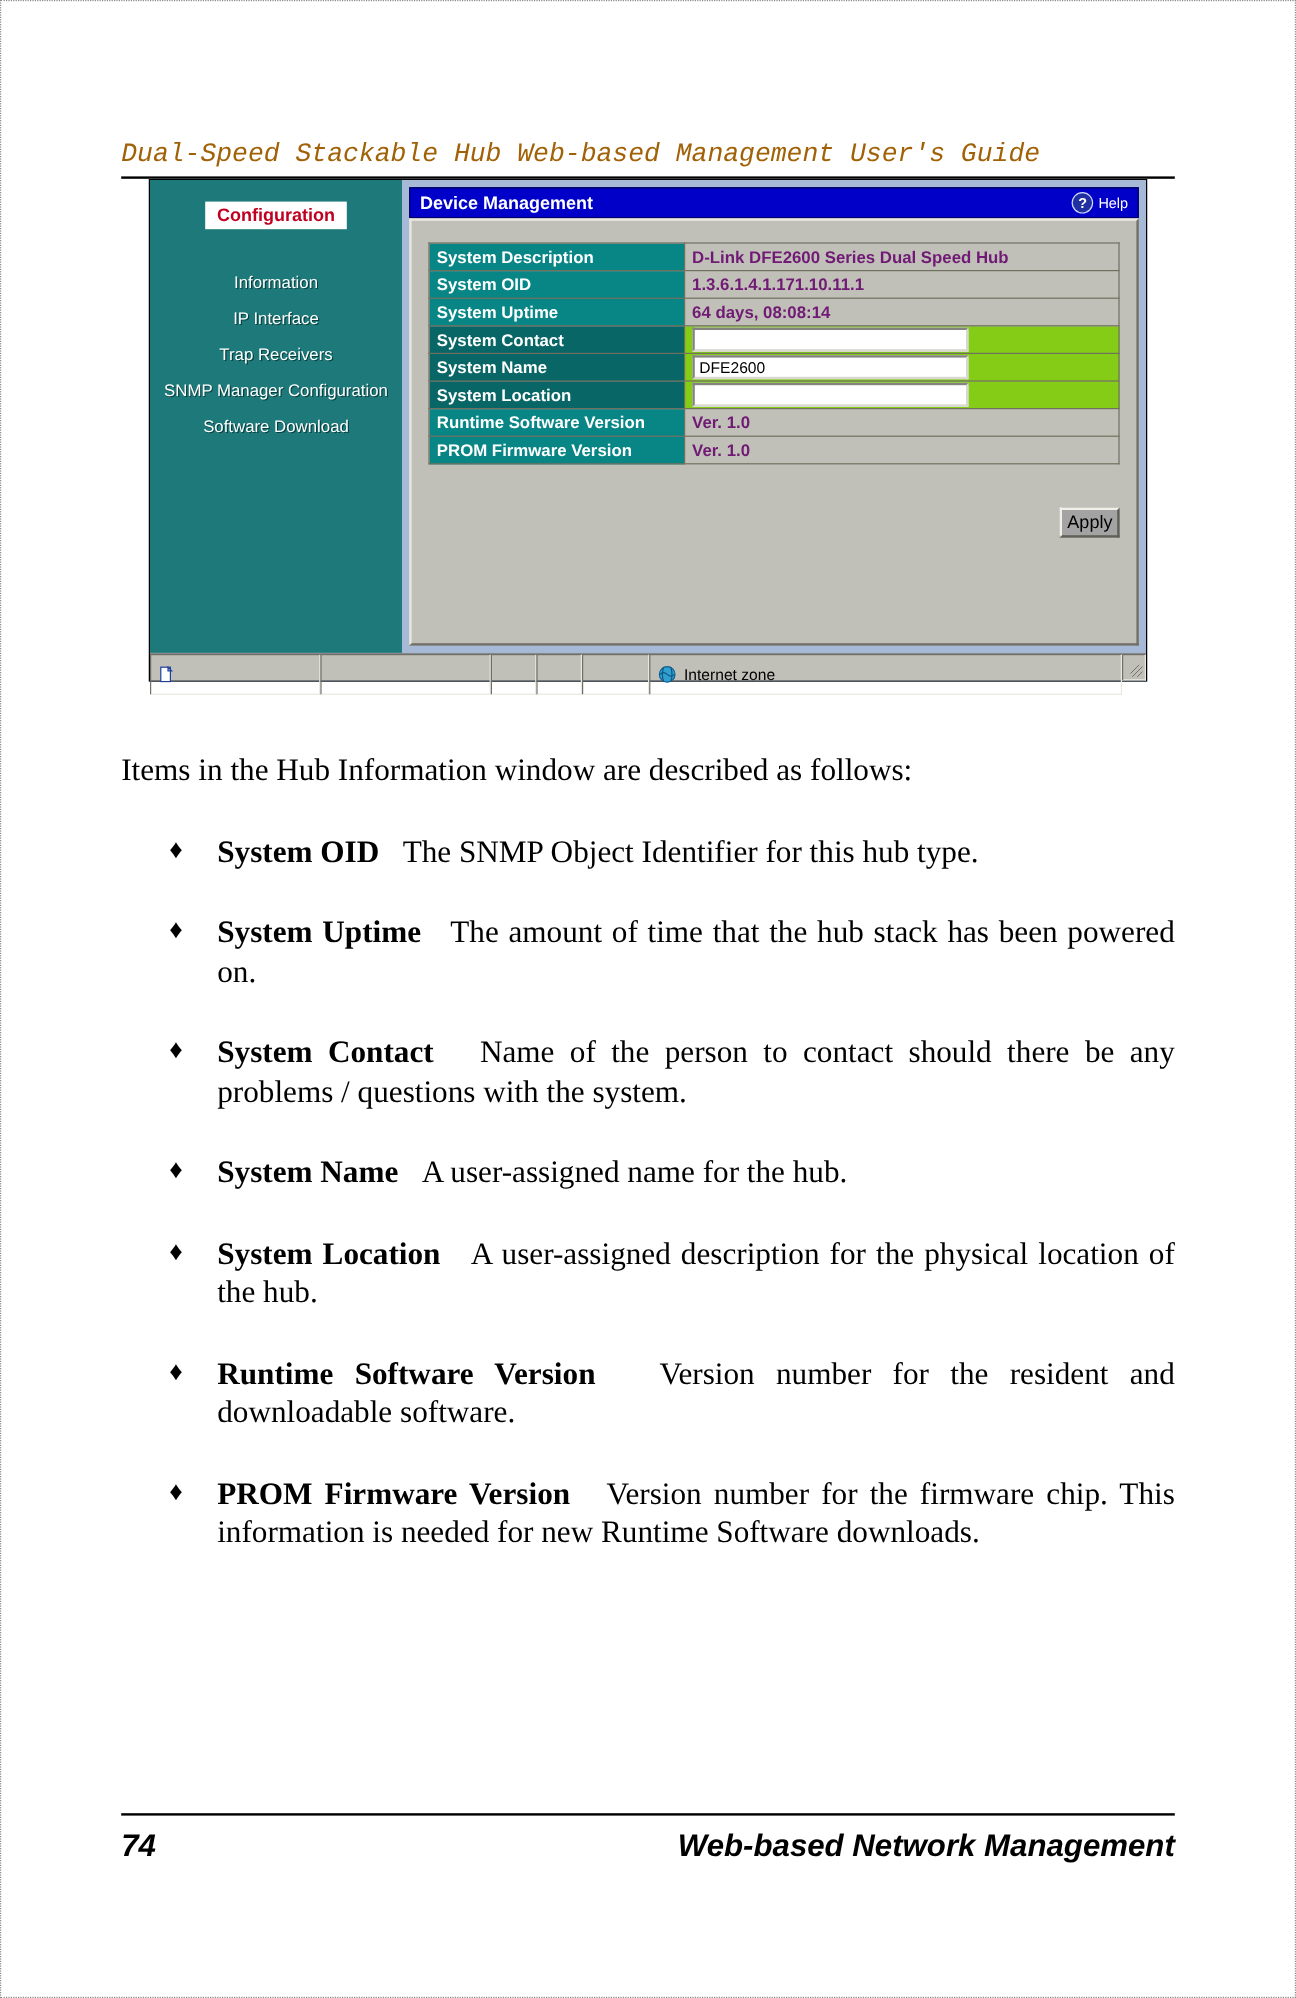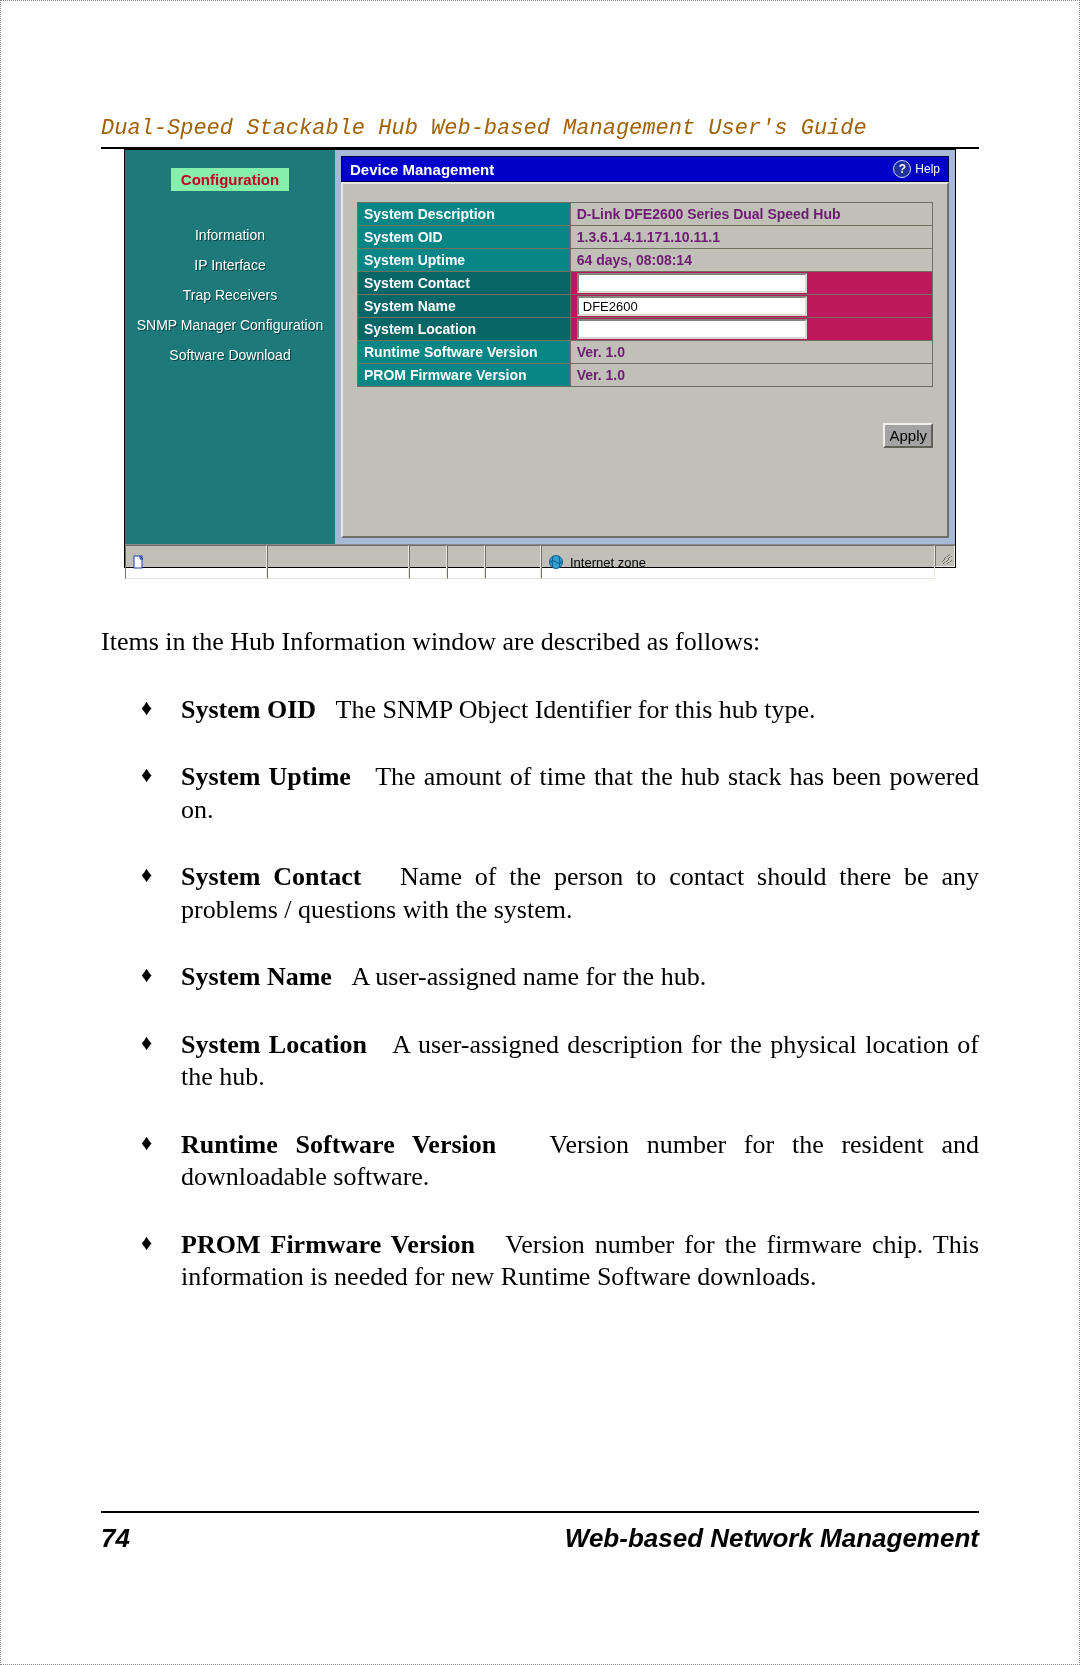--- a/index.html
+++ b/index.html
@@ -40,21 +40,21 @@
   }
   .sidebar {
     width: 210px;
     background: #1e7a7a;
     padding: 18px 0 80px 0;
     text-align: center;
     color: #fff;
   }
   .sidebar-header {
     display: inline-block;
-    background: #86efac;
+    background: #ffffff;
     color: #c00020;
     font-weight: bold;
     font-size: 15px;
     padding: 3px 10px;
     margin-bottom: 22px;
   }
   .sidebar-item {
     color: #fff;
     font-size: 14px;
     margin: 14px 6px;
@@ -128,21 +128,21 @@
     font-weight: bold;
     width: 37%;
     height: 30px;
   }
   td.val {
     background: #c0c0b8;
     color: #701a75;
     font-weight: bold;
   }
   td.val-ed {
-    background: #be185d;
+    background: #84cc16;
     padding: 2px 4px;
   }
   input.field {
     font-family: Arial, sans-serif;
     font-size: 13px;
     width: 230px;
     height: 20px;
     border: 2px inset #d8d8d0;
     background: #fff;
     padding: 0 4px;

